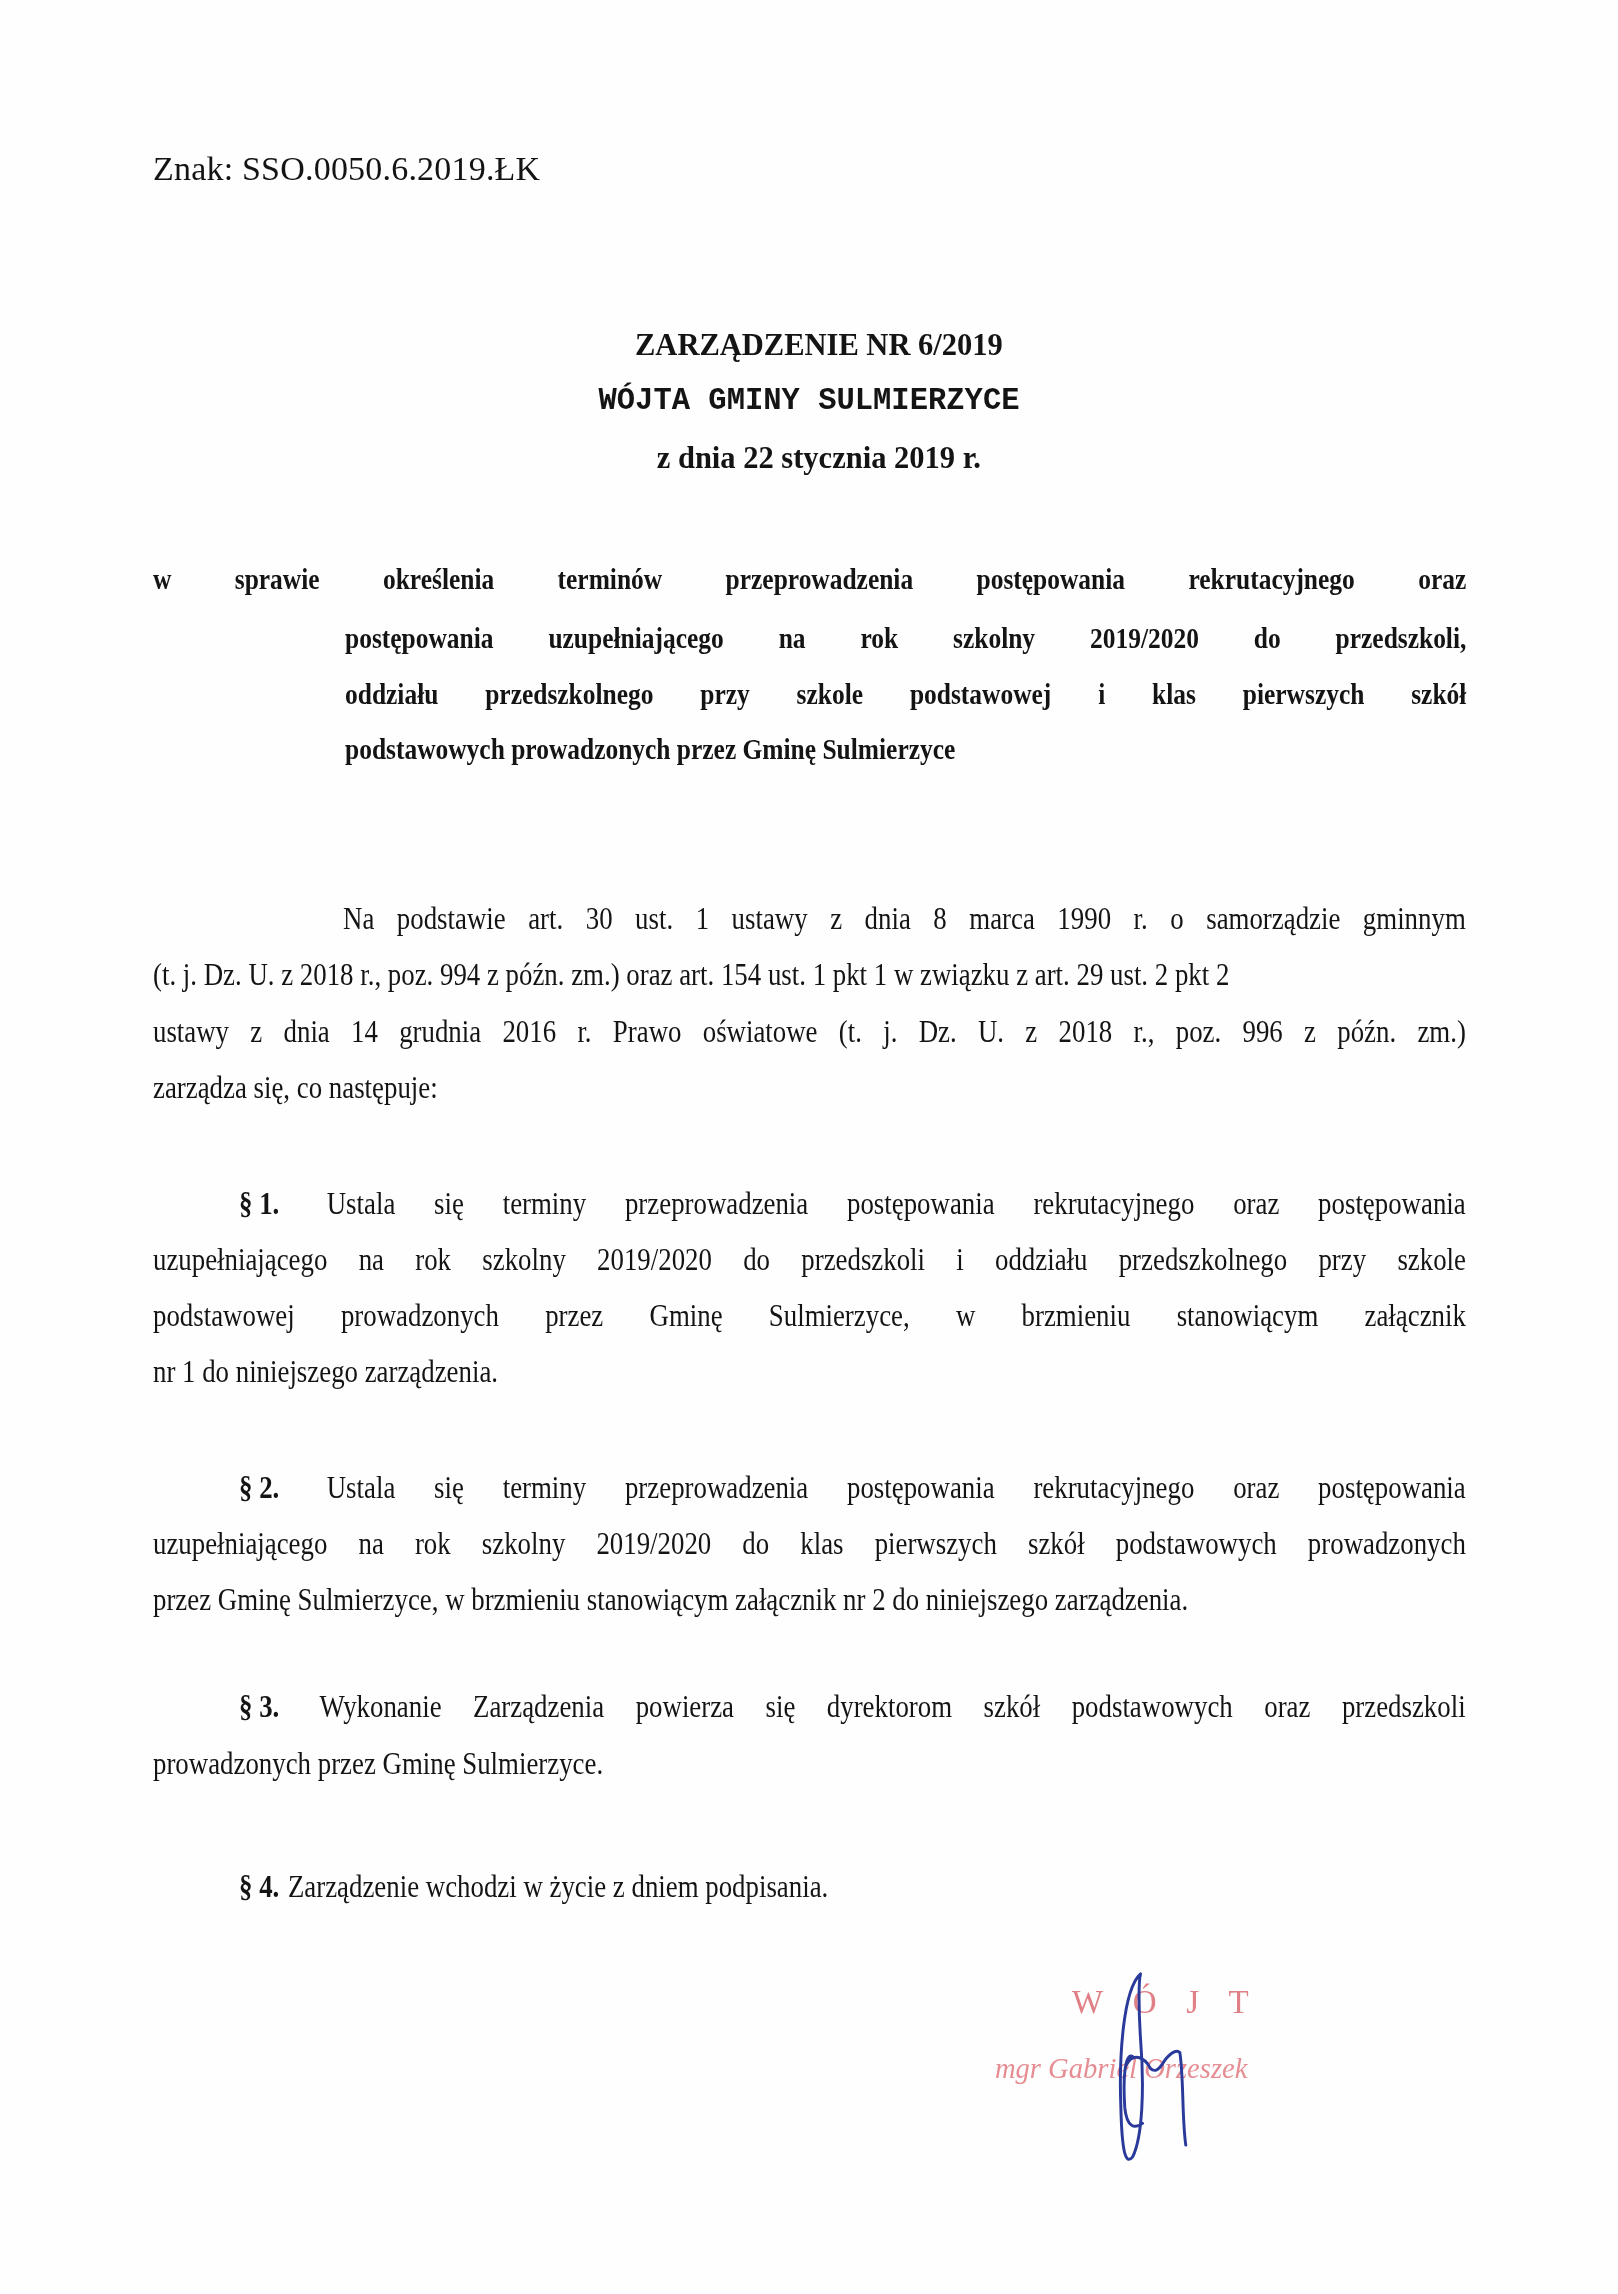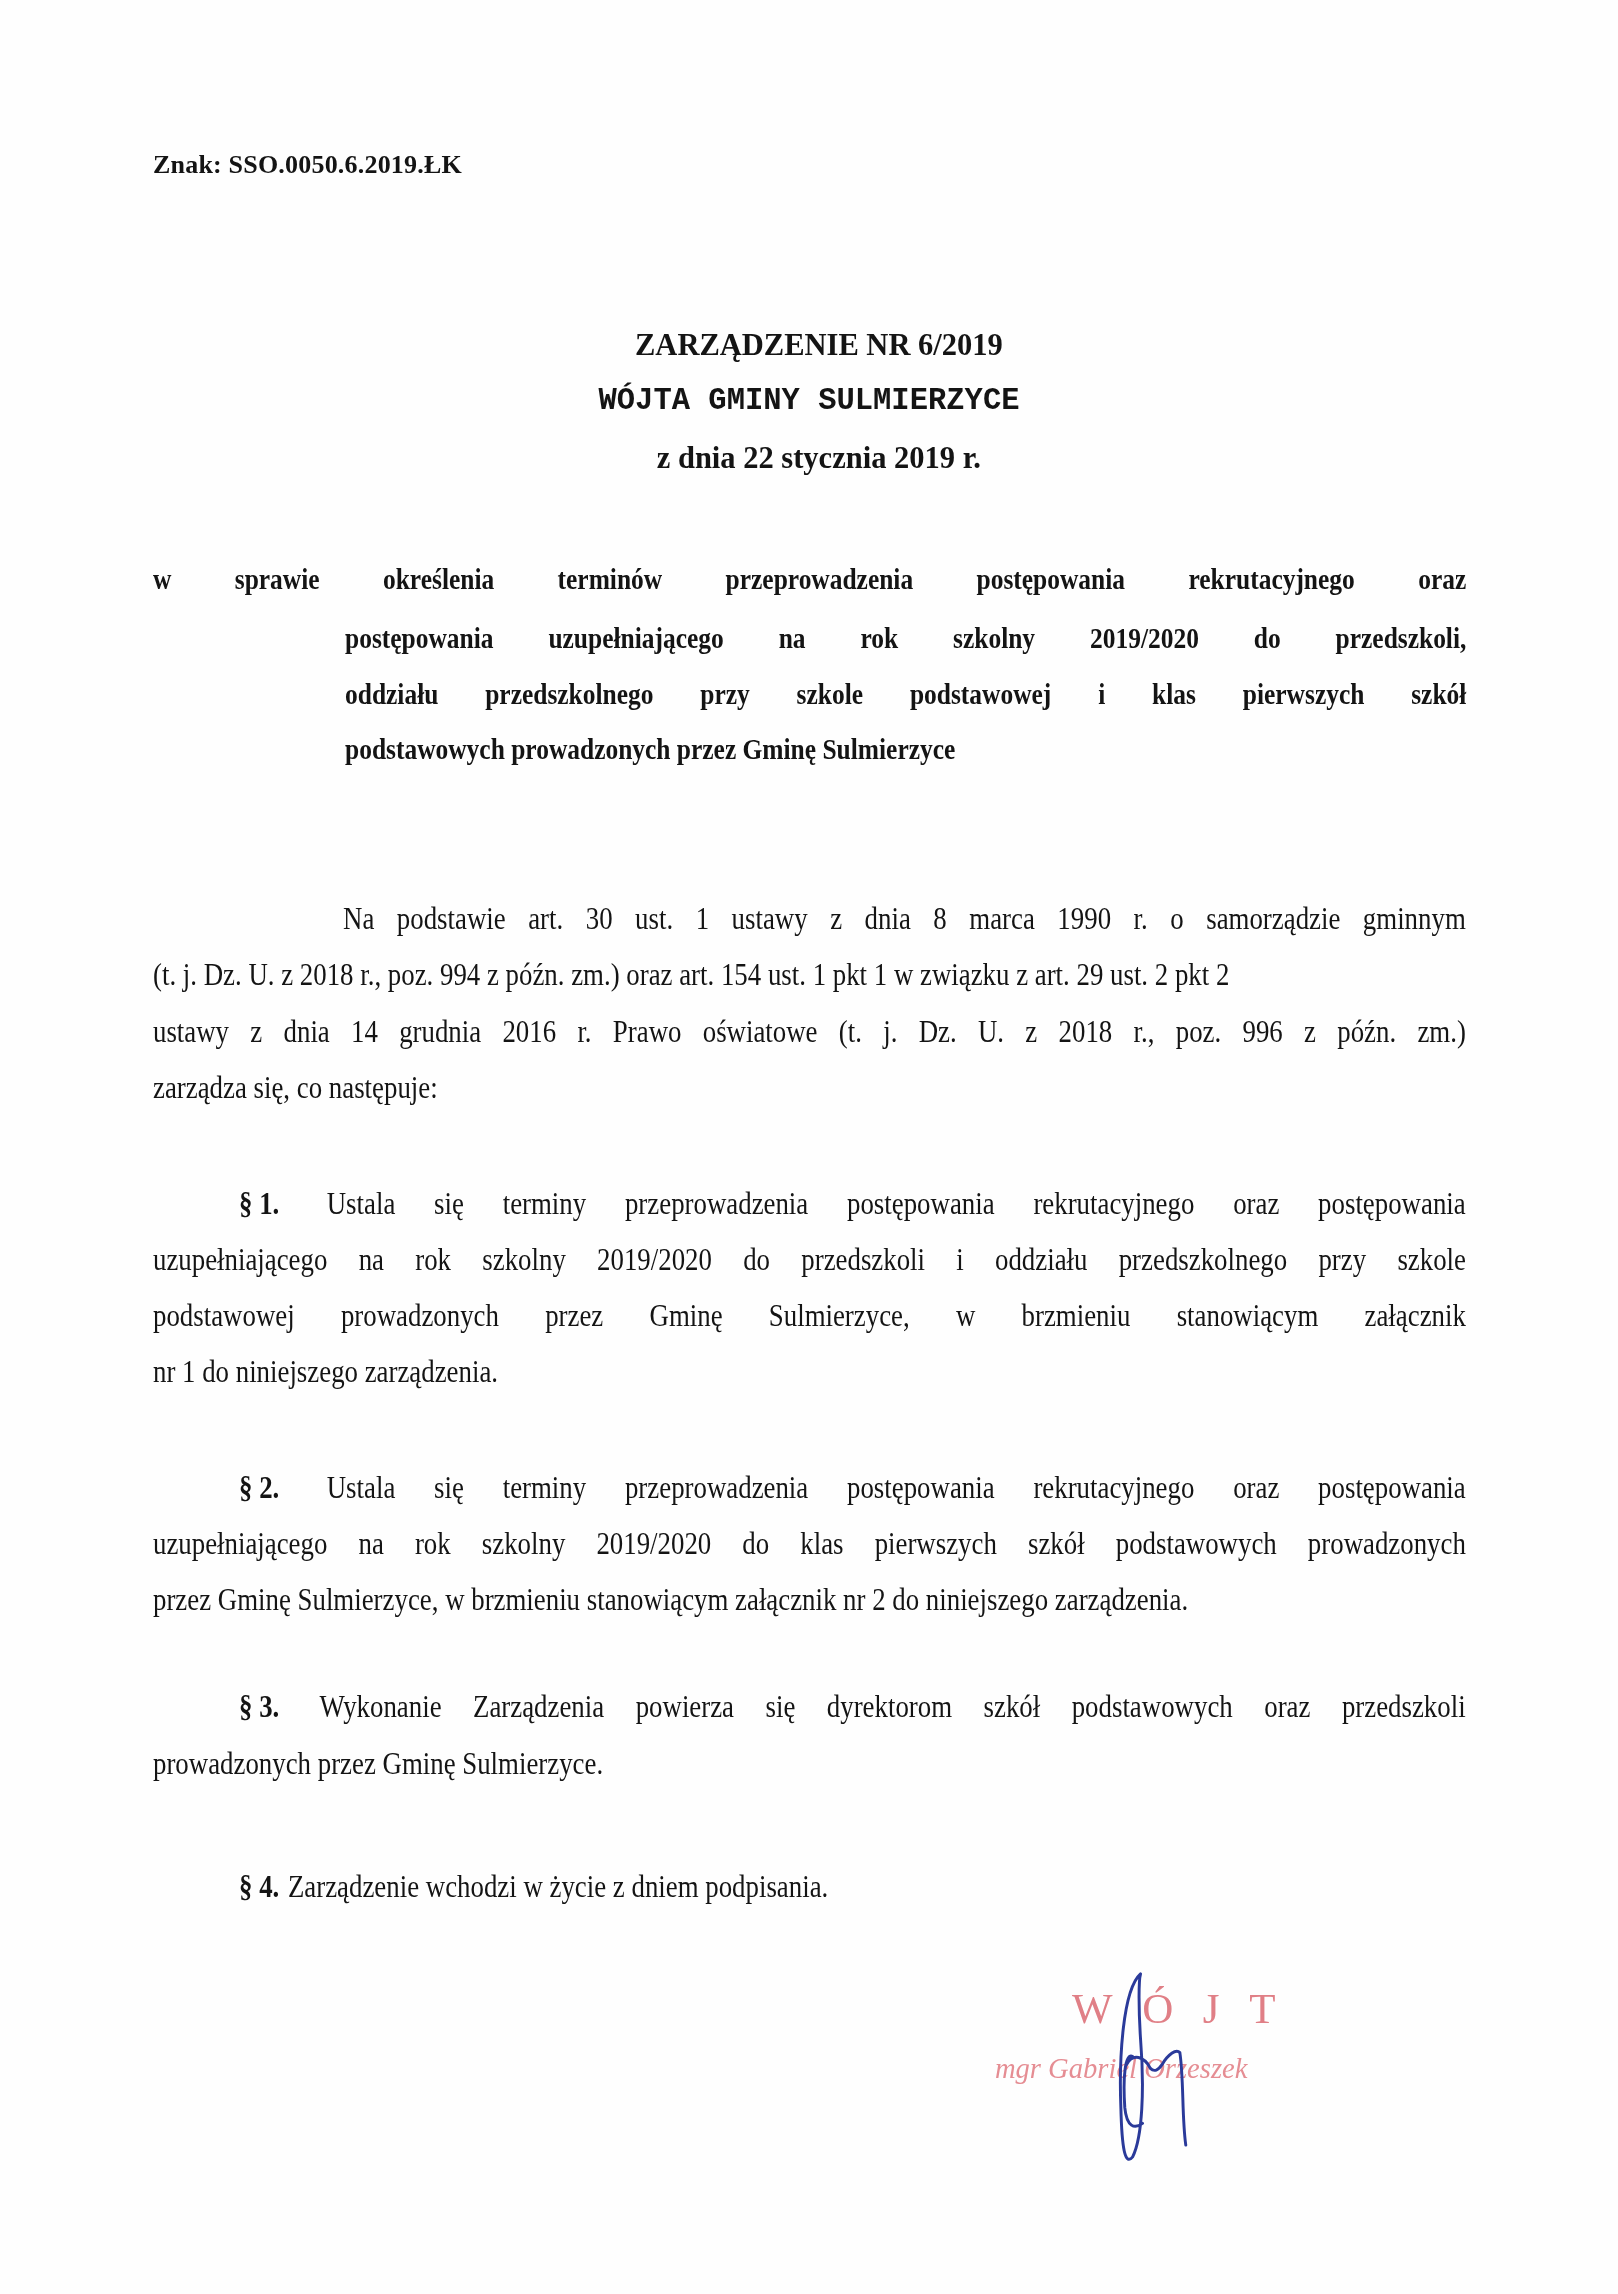--- a/index.html
+++ b/index.html
@@ -17,22 +17,22 @@
     }
     .page {
       position: absolute;
       left: 0; top: 0;
       width: 1618px; height: 2294px;
       background: #fefefe;
     }
     .ref {
       position: absolute;
       left: 153px; top: 150px;
-      font-size: 26px;
-      font-weight: bold;
+      font-size: 34px;
+      font-weight: normal;
       letter-spacing: 0.2px;
       white-space: nowrap;
     }
     .title-block {
       position: absolute;
       left: 0; width: 1618px;
       top: 328px;
       text-align: center;
       font-weight: bold;
       font-size: 30.5px;
@@ -76,21 +76,21 @@
 
     .stamp {
       position: absolute;
       left: 985px; top: 1970px;
       width: 374px; height: 236px;
     }
     .stamp-title {
       position: absolute;
       left: 87px; top: 13.8px;
       color: #e07f86;
-      font-size: 43px;
+      font-size: 33px;
       letter-spacing: 29.6px;
       white-space: nowrap;
       font-family: "Liberation Serif", serif;
     }
     .stamp-name {
       position: absolute;
       left: 9.9px; top: 83px;
       color: #e58d93;
       font-size: 28.6px;
       font-style: italic;

